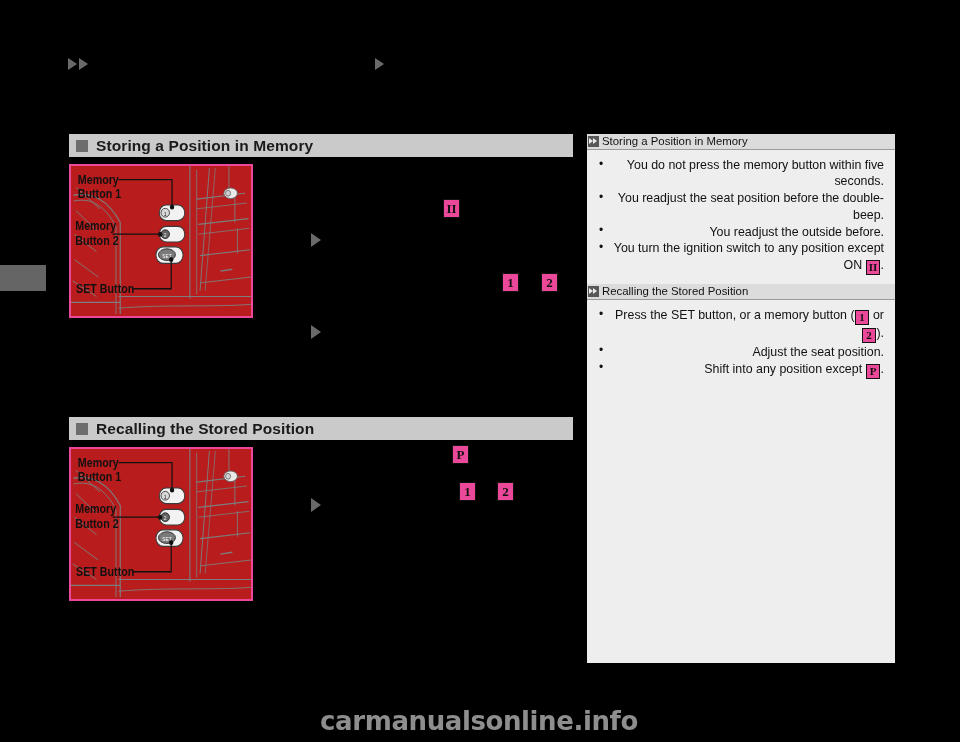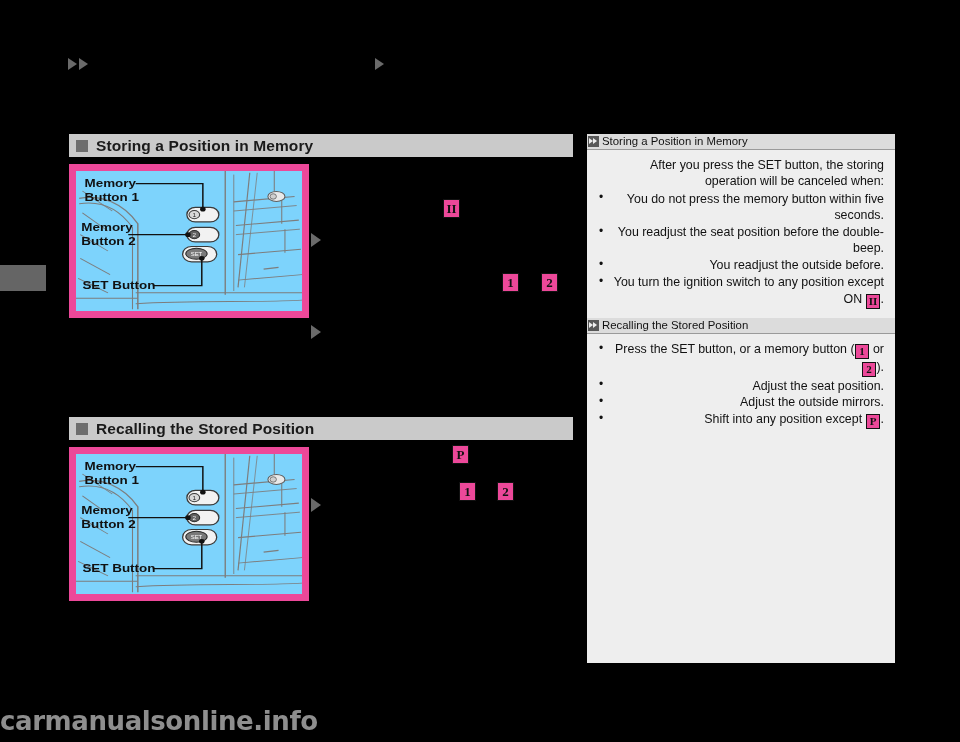--- a/index.html
+++ b/index.html
@@ -67,24 +67,24 @@
     font-weight: bold;
     color: #1a1a1a;
     letter-spacing: 0.1px;
     line-height: 1;
   }
   #sec1-head { left: 69px; top: 134px; }
   #sec2-head { left: 69px; top: 417px; }
 
   
   .illus {
-    width: 240px;
+    width: 184px;
     height: 154px;
-    background: #7dd3fc;
-    border: 7px solid #ec4899;
+    background: #b91c1c;
+    border: 2px solid #ec4899;
     box-sizing: border-box;
     overflow: hidden;
   }
   #illus1 { left: 69px; top: 164px; }
   #illus2 { left: 69px; top: 447px; }
   .illus svg { display: block; width: 100%; height: 100%; }
   .illus .lbl {
     font-family: "Liberation Sans", sans-serif;
     font-size: 12.6px;
     font-weight: bold;
@@ -192,21 +192,21 @@
     border-width: 1.2px;
     vertical-align: -2px;
     margin: 0 0.5px;
   }
   .side-sep { height: 9px; }
 
   
   #watermark {
     left: 0; right: 0;
     bottom: 6px;
-    text-align: left;
+    text-align: center;
     padding-right: 2px;
     font-size: 26px;
     font-weight: bold;
     color: #8e8e8e;
     letter-spacing: -0.4px;
     font-family: "DejaVu Sans", sans-serif;
   }
 </style>
 </head>
 <body>
@@ -383,38 +383,36 @@
     <div class="arrow-right"></div>
   </div>
 
 <div class="abs" id="sidebar">
 
   <div class="side-head">
     <span class="chev"></span>
     <span class="stitle">Storing a Position in Memory</span>
   </div>
   <div class="side-body">
-    <p>After you press the SET button, the storing operation will be canceled when:</p>
     <ul>
       <li><span>You do not press the memory button within five seconds.</span></li>
       <li><span>You readjust the seat position before the double-beep.</span></li>
       <li><span>You readjust the outside before.</span></li>
       <li><span>You turn the ignition switch to any position except ON </span><span class="keybox inl">II</span><span>.</span></li>
     </ul>
   </div>
 
   <div class="side-sep"></div>
 
   <div class="side-head">
     <span class="chev"></span>
     <span class="stitle">Recalling the Stored Position</span>
   </div>
   <div class="side-body">
     <ul>
       <li><span>Press the SET button, or a memory button (</span><span class="keybox inl">1</span><span> or </span><span class="keybox inl">2</span><span>).</span></li>
       <li><span>Adjust the seat position.</span></li>
-      <li><span>Adjust the outside mirrors.</span></li>
       <li><span>Shift into any position except </span><span class="keybox inl">P</span><span>.</span></li>
     </ul>
   </div>
 </div>
 
 <div class="abs" id="watermark">carmanualsonline.info</div>
 
 </body></html>

